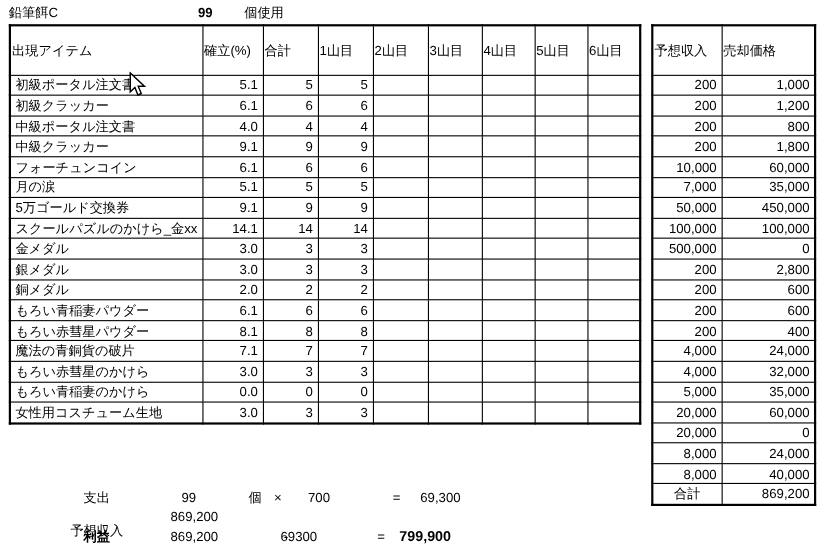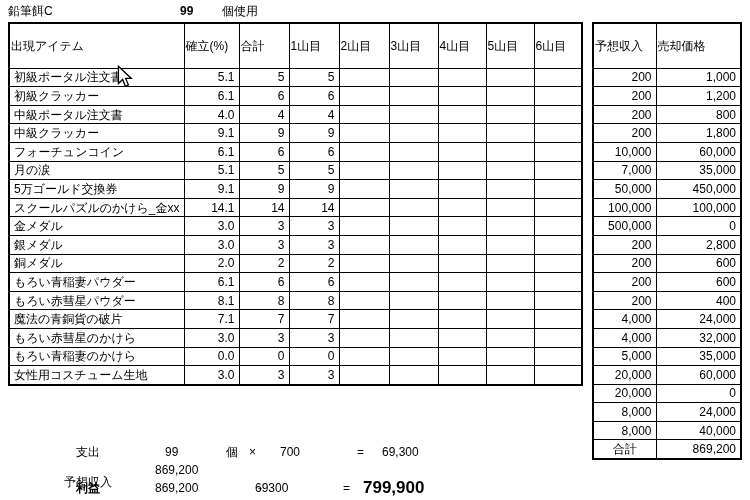--- a/index.html
+++ b/index.html
@@ -361,19 +361,19 @@
 <span class="abs right" style="left:382px;top:446px;width:70px;">69,300</span>
 
 <span class="abs center" style="left:40px;top:476px;width:96px;">予想収入</span>
 <span class="abs right" style="left:155px;top:464px;width:80px;">869,200</span>
 
 <span class="abs center" style="left:40px;top:482px;width:96px;font-weight:bold;">利益</span>
 <span class="abs right" style="left:155px;top:482px;width:80px;">869,200</span>
 <span class="abs" style="left:258px;top:482px;">-</span>
 <span class="abs right" style="left:255px;top:482px;width:70px;">69300</span>
 <span class="abs" style="left:343px;top:482px;">=</span>
-<span class="abs right bold" style="left:363px;top:481px;width:80px;font-size:17px;">799,900</span>
+<span class="abs right bold" style="left:363px;top:481px;width:80px;font-size:13px;">799,900</span>
 
 <span id="cursor">
   <svg width="16" height="25" viewBox="0 0 12 19">
     <polygon points="1,1 1,14 4.2,11 6.3,16.2 8.6,15.2 6.5,10.2 10.8,10.2" fill="#ffffff" stroke="#000000" stroke-width="1"></polygon>
   </svg>
 </span>
 
 </body></html>

